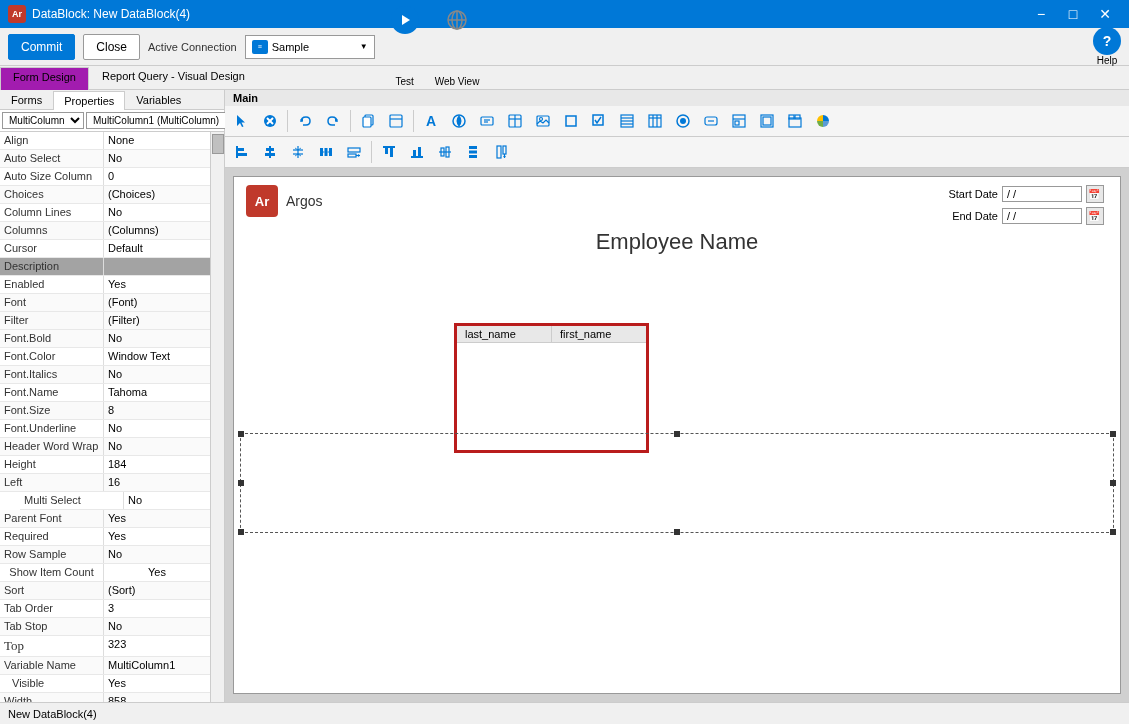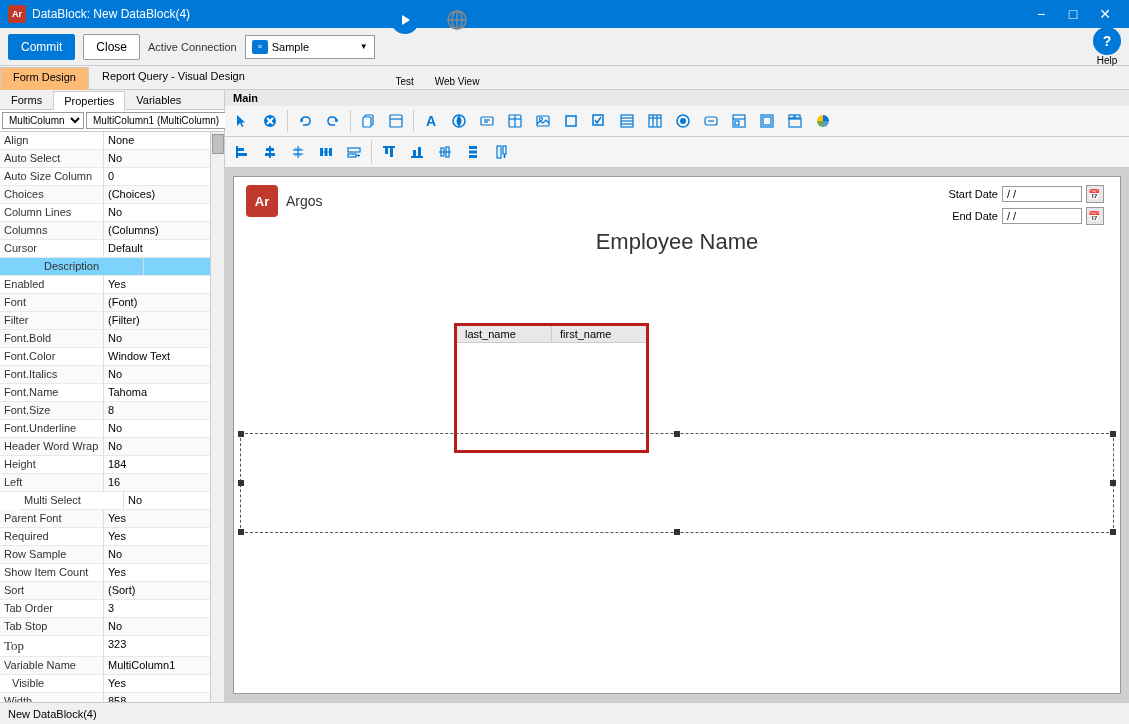--- a/index.html
+++ b/index.html
@@ -52,21 +52,21 @@
     #tab-row {
       background: #f0f0f0;
       border-bottom: 1px solid #ccc;
       display: flex;
       height: 24px;
     }
     .main-tab {
       padding: 3px 12px; font-size: 11px; cursor: pointer; border: 1px solid transparent;
       border-bottom: none; background: #f0f0f0;
     }
-    .main-tab.active { background: #fdba74; border-color: #ccc; border-bottom-color: white; position: relative; top: 1px; }
+    .main-tab.active { background: #a21caf; border-color: #ccc; border-bottom-color: white; position: relative; top: 1px; }
 
     
     #content { display: flex; height: calc(724px - 28px - 38px - 24px - 22px); }
 
     
     #left-panel { width: 225px; background: white; border-right: 1px solid #ccc; display: flex; flex-direction: column; }
     #sub-tabs { display: flex; background: #f0f0f0; border-bottom: 1px solid #ccc; }
     .sub-tab { padding: 3px 10px; font-size: 11px; cursor: pointer; border: 1px solid transparent; border-bottom: none; }
     .sub-tab.active { background: white; border-color: #ccc; border-bottom-color: white; position: relative; top: 1px; }
     #component-selector { display: flex; align-items: center; border-bottom: 1px solid #ccc; padding: 2px; gap: 2px; }
@@ -250,21 +250,21 @@
             <div class="prop-value" style="flex: 1 1 0%; padding: 2px 4px; font-size: 11px; font-family: Tahoma, sans-serif;">No</div>
           </div>
           <div class="prop-row" style="display: flex; border-bottom: 1px solid rgb(232, 232, 232); min-height: 18px; background: rgb(250, 250, 250);">
             <div class="prop-name" style="width: 104px; min-width: 104px; padding: 2px 4px; color: rgb(51, 51, 51); border-right: 1px solid rgb(221, 221, 221); font-size: 11px; font-family: Tahoma, sans-serif;">Columns</div>
             <div class="prop-value" style="flex: 1 1 0%; padding: 2px 4px; font-size: 11px; font-family: Tahoma, sans-serif;">(Columns)</div>
           </div>
           <div class="prop-row" style="display: flex; border-bottom: 1px solid rgb(232, 232, 232); min-height: 18px;">
             <div class="prop-name" style="width: 104px; min-width: 104px; padding: 2px 4px; color: rgb(51, 51, 51); border-right: 1px solid rgb(221, 221, 221); font-size: 11px; font-family: Tahoma, sans-serif;">Cursor</div>
             <div class="prop-value" style="flex: 1 1 0%; padding: 2px 4px; font-size: 11px; font-family: Tahoma, sans-serif;">Default</div>
           </div>
-          <div class="prop-row" style="display: flex; border-bottom: 1px solid rgb(232, 232, 232); min-height: 18px; background: #7dd3fc; padding-left: 40px;">
+          <div class="prop-row" style="display: flex; border-bottom: 1px solid rgb(232, 232, 232); min-height: 18px; background: #a3a3a3;">
             <div class="prop-name" style="width: 104px; min-width: 104px; padding: 2px 4px; color: rgb(51, 51, 51); border-right: 1px solid rgb(221, 221, 221); font-size: 11px; font-family: Tahoma, sans-serif;">Description</div>
             <div class="prop-value" style="flex: 1 1 0%; padding: 2px 4px; font-size: 11px; font-family: Tahoma, sans-serif;"></div>
           </div>
           <div class="prop-row" style="display: flex; border-bottom: 1px solid rgb(232, 232, 232); min-height: 18px;">
             <div class="prop-name" style="width: 104px; min-width: 104px; padding: 2px 4px; color: rgb(51, 51, 51); border-right: 1px solid rgb(221, 221, 221); font-size: 11px; font-family: Tahoma, sans-serif;">Enabled</div>
             <div class="prop-value" style="flex: 1 1 0%; padding: 2px 4px; font-size: 11px; font-family: Tahoma, sans-serif;">Yes</div>
           </div>
           <div class="prop-row" style="display: flex; border-bottom: 1px solid rgb(232, 232, 232); min-height: 18px;">
             <div class="prop-name" style="width: 104px; min-width: 104px; padding: 2px 4px; color: rgb(51, 51, 51); border-right: 1px solid rgb(221, 221, 221); font-size: 11px; font-family: Tahoma, sans-serif;">Font</div>
             <div class="prop-value" style="flex: 1 1 0%; padding: 2px 4px; font-size: 11px; font-family: Tahoma, sans-serif;">(Font)</div>
@@ -318,21 +318,21 @@
             <div class="prop-value" style="flex: 1 1 0%; padding: 2px 4px; font-size: 11px; font-family: Tahoma, sans-serif;">Yes</div>
           </div>
           <div class="prop-row" style="display: flex; border-bottom: 1px solid rgb(232, 232, 232); min-height: 18px;">
             <div class="prop-name" style="width: 104px; min-width: 104px; padding: 2px 4px; color: rgb(51, 51, 51); border-right: 1px solid rgb(221, 221, 221); font-size: 11px; font-family: Tahoma, sans-serif;">Required</div>
             <div class="prop-value" style="flex: 1 1 0%; padding: 2px 4px; font-size: 11px; font-family: Tahoma, sans-serif;">Yes</div>
           </div>
           <div class="prop-row" style="display: flex; border-bottom: 1px solid rgb(232, 232, 232); min-height: 18px; background: rgb(250, 250, 250);">
             <div class="prop-name" style="width: 104px; min-width: 104px; padding: 2px 4px; color: rgb(51, 51, 51); border-right: 1px solid rgb(221, 221, 221); font-size: 11px; font-family: Tahoma, sans-serif;">Row Sample</div>
             <div class="prop-value" style="flex: 1 1 0%; padding: 2px 4px; font-size: 11px; font-family: Tahoma, sans-serif;">No</div>
           </div>
-          <div class="prop-row" style="display: flex; border-bottom: 1px solid rgb(232, 232, 232); min-height: 18px;">
+          <div class="prop-row" style="display: flex; border-bottom: 1px solid rgb(232, 232, 232); min-height: 18px; text-align: center;">
             <div class="prop-name" style="width: 104px; min-width: 104px; padding: 2px 4px; color: rgb(51, 51, 51); border-right: 1px solid rgb(221, 221, 221); font-size: 11px; font-family: Tahoma, sans-serif;">Show Item Count</div>
             <div class="prop-value" style="flex: 1 1 0%; padding: 2px 4px; font-size: 11px; font-family: Tahoma, sans-serif;">Yes</div>
           </div>
           <div class="prop-row" style="display: flex; border-bottom: 1px solid rgb(232, 232, 232); min-height: 18px; background: rgb(250, 250, 250);">
             <div class="prop-name" style="width: 104px; min-width: 104px; padding: 2px 4px; color: rgb(51, 51, 51); border-right: 1px solid rgb(221, 221, 221); font-size: 11px; font-family: Tahoma, sans-serif;">Sort</div>
             <div class="prop-value" style="flex: 1 1 0%; padding: 2px 4px; font-size: 11px; font-family: Tahoma, sans-serif;">(Sort)</div>
           </div>
           <div class="prop-row" style="display: flex; border-bottom: 1px solid rgb(232, 232, 232); min-height: 18px;">
             <div class="prop-name" style="width: 104px; min-width: 104px; padding: 2px 4px; color: rgb(51, 51, 51); border-right: 1px solid rgb(221, 221, 221); font-size: 11px; font-family: Tahoma, sans-serif;">Tab Order</div>
             <div class="prop-value" style="flex: 1 1 0%; padding: 2px 4px; font-size: 11px; font-family: Tahoma, sans-serif;">3</div>

